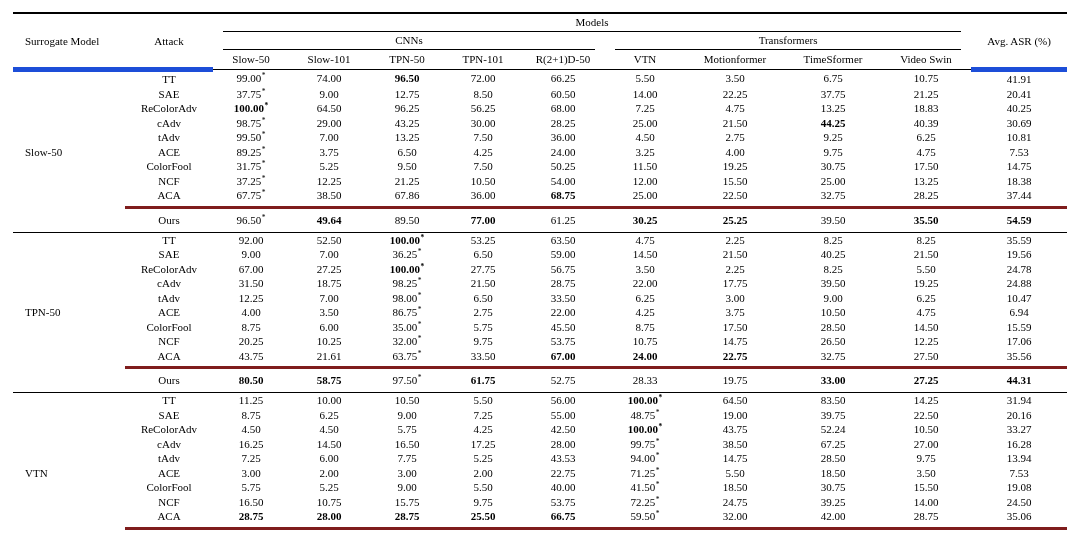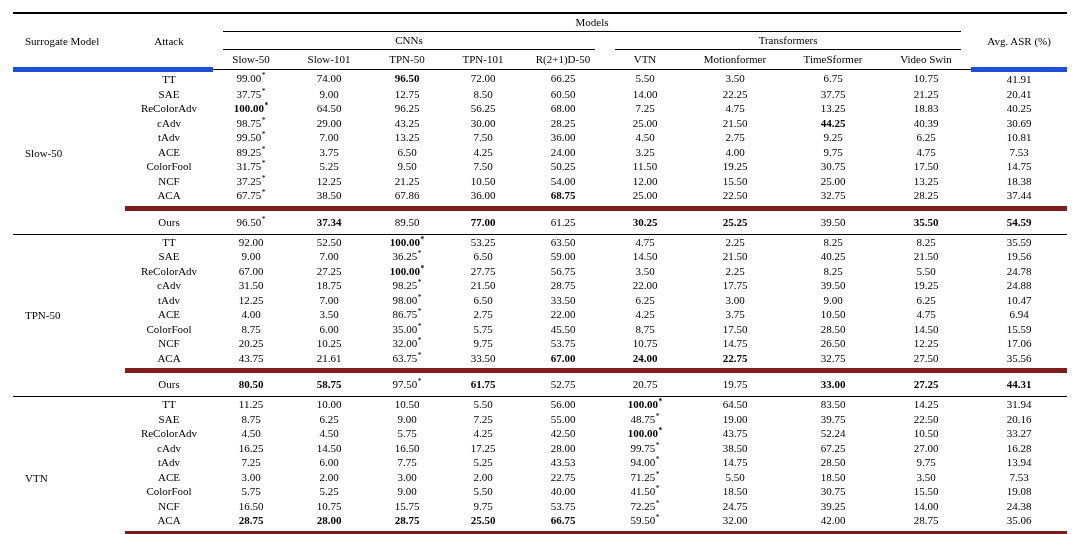--- a/index.html
+++ b/index.html
@@ -18,21 +18,21 @@
   th,td{font-weight:normal;white-space:nowrap;}
   thead th{text-align:center;padding:2px 2px;vertical-align:middle;}
   th.left{text-align:left;padding-left:12px;}
   th.rs{border-bottom:5px solid #1d4ed8;vertical-align:middle;}
   th.grp{padding:0;vertical-align:bottom;margin-top:10px;}
   .grp-lbl{margin:0 10px;padding:2px 0 3px 0;border-bottom:1px solid #000;text-align:center;}
   tr.model-names th{border-bottom:1px solid #000;padding:3px 2px 4px 2px;}
   tbody td{padding:1px 3px;line-height:12.5px;text-align:center;}
   td.surrogate-cell{text-align:left;padding-left:12px;vertical-align:middle;border-bottom:1px solid #000;}
   tr.pre-ours td{padding-bottom:4px;font-family:Liberation Serif, serif;}
-  tr.ours td{border-top:5px solid #7f1d1d;border-bottom:1px solid #000;padding-top:5px;padding-bottom:5.5px;font-family:Liberation Serif, serif;}
+  tr.ours td{border-top:3px solid #7f1d1d;border-bottom:1px solid #000;padding-top:5px;padding-bottom:5.5px;font-family:Liberation Serif, serif;}
   .b{font-weight:bold;}
   sup.star{font-size:7.5px;line-height:0;vertical-align:4px;margin-left:0.5px;}
 </style>
 </head>
 <body>
 
 <div class="wrap">
   <table>
     <colgroup>
       <col style="width:112px">
@@ -192,21 +192,21 @@
           <td class="b">68.75</td>
           <td>25.00</td>
           <td>22.50</td>
           <td>32.75</td>
           <td>28.25</td>
           <td>37.44</td>
         </tr>
         <tr class="ours">
           <td class="attack-cell">Ours</td>
           <td>96.50<sup class="star">*</sup></td>
-          <td class="b">37.34</td>
+          <td class="b">49.64</td>
           <td>89.50</td>
           <td class="b">77.00</td>
           <td>61.25</td>
           <td class="b">30.25</td>
           <td class="b">25.25</td>
           <td>39.50</td>
           <td class="b">35.50</td>
           <td class="b">54.59</td>
         </tr>
         <tr>
@@ -327,21 +327,21 @@
           <td>27.50</td>
           <td>35.56</td>
         </tr>
         <tr class="ours">
           <td class="attack-cell">Ours</td>
           <td class="b">80.50</td>
           <td class="b">58.75</td>
           <td>97.50<sup class="star">*</sup></td>
           <td class="b">61.75</td>
           <td>52.75</td>
-          <td>20.75</td>
+          <td>28.33</td>
           <td>19.75</td>
           <td class="b">33.00</td>
           <td class="b">27.25</td>
           <td class="b">44.31</td>
         </tr>
         <tr>
           <td rowspan="10" class="surrogate-cell">VTN</td>
           <td class="attack-cell">TT</td>
           <td>11.25</td>
           <td>10.00</td>
@@ -436,21 +436,21 @@
           <td class="attack-cell">NCF</td>
           <td>16.50</td>
           <td>10.75</td>
           <td>15.75</td>
           <td>9.75</td>
           <td>53.75</td>
           <td>72.25<sup class="star">*</sup></td>
           <td>24.75</td>
           <td>39.25</td>
           <td>14.00</td>
-          <td>24.38</td>
+          <td>24.50</td>
         </tr>
         <tr class="pre-ours">
           <td class="attack-cell">ACA</td>
           <td class="b">28.75</td>
           <td class="b">28.00</td>
           <td class="b">28.75</td>
           <td class="b">25.50</td>
           <td class="b">66.75</td>
           <td>59.50<sup class="star">*</sup></td>
           <td>32.00</td>

